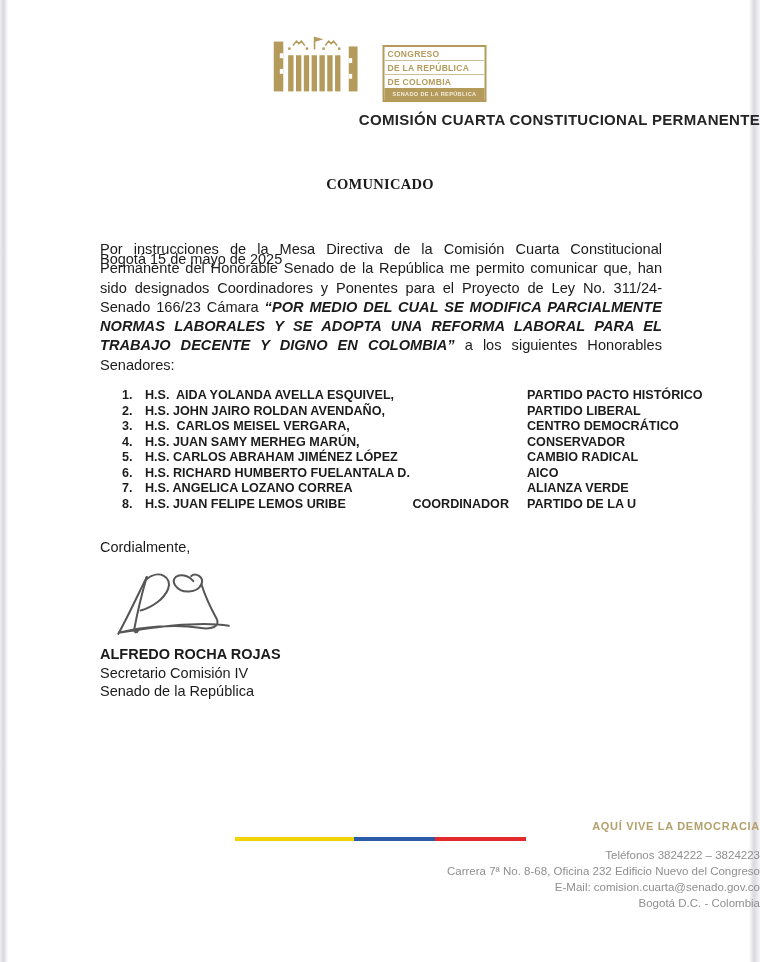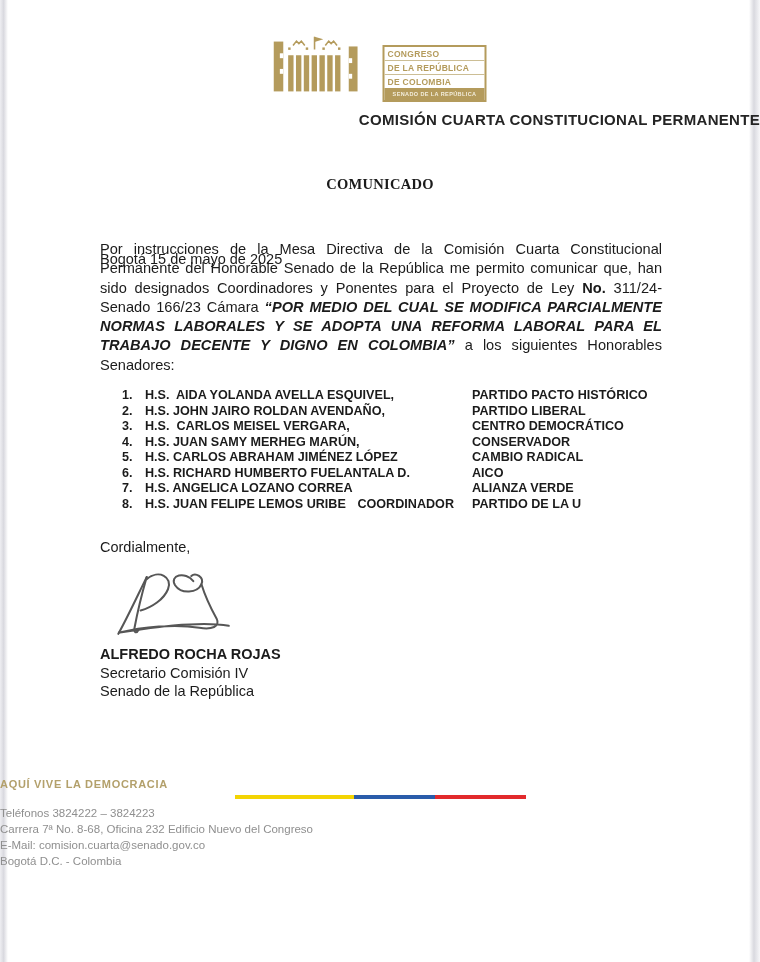--- a/index.html
+++ b/index.html
@@ -43,39 +43,39 @@
     font-weight:bold; font-size:14.5px; letter-spacing:.3px;font-family:Liberation Serif, serif;
   }
   .place-date { position:absolute; top:203px; left:100px; font-size:14.5px;margin-top:48px; }
 
   
   .para {
     position:absolute; top:240px; left:100px; width:562px;
     font-size:14.6px; line-height:19.3px; text-align:justify; color:#1b1b1b;
   }
   .para .quote { font-weight:bold; font-style:italic; }
-  .para .bold { font-weight:bold; }
+  .para .bold { font-weight:normal; }
 
   .senators { position:absolute; top:388px; left:122px; width:540px;
     font-size:12.6px; font-weight:bold; color:#1b1b1b; }
   .srow { display:flex; line-height:15.5px; }
   .s-num { width:23px; flex:none; }
-  .s-main { width:327px; flex:none; display:flex;align-items:center; }
+  .s-main { width:382px; flex:none; display:flex;align-items:center; }
   .s-name { white-space:pre; }
   .s-role { margin-left:auto; padding-right:18px; white-space:pre; }
   .s-party { flex:1; white-space:pre; }
 
   
   .closing { position:absolute; top:539px; left:100px; font-size:14.5px; }
   .sig-svg { position:absolute; top:571px; left:106px; }
   .sig-block { position:absolute; top:645px; left:100px; font-size:14.5px; line-height:18.6px; }
   .sig-name { font-weight:bold; }
 
   
-  .footer { position:absolute; top:778px; left:0; width:100%; text-align:left; }
+  .footer { position:absolute; top:820px; left:0; width:100%; text-align:right; }
   .slogan { color:#b3a06b; font-size:11px; font-weight:bold; letter-spacing:.7px; }
   .flagline { width:291px; height:4px; margin:5px auto 6px; display:flex; }
   .flag-y { flex:41; background:#f3d403; }
   .flag-b { flex:28; background:#2a5caa; }
   .flag-r { flex:31; background:#e22a2c; }
   .contact { color:#8f8f8f; font-size:11.5px; line-height:16px; }
 </style>
 </head>
 <body>
 

